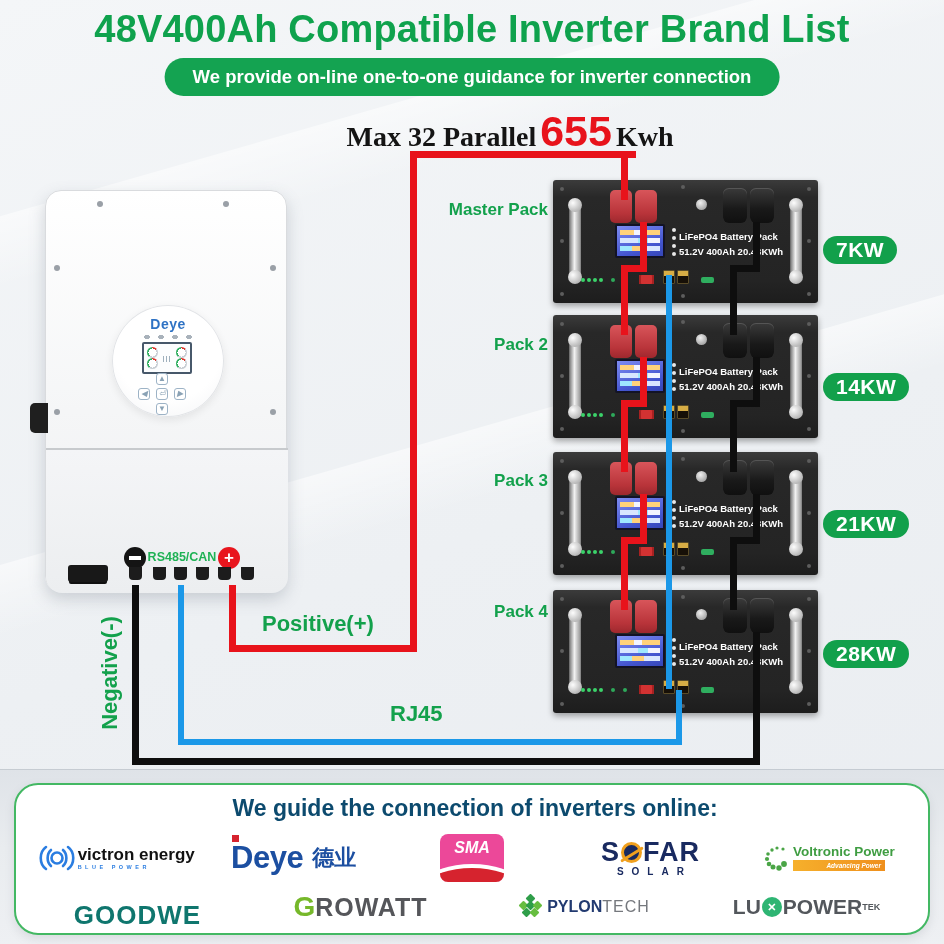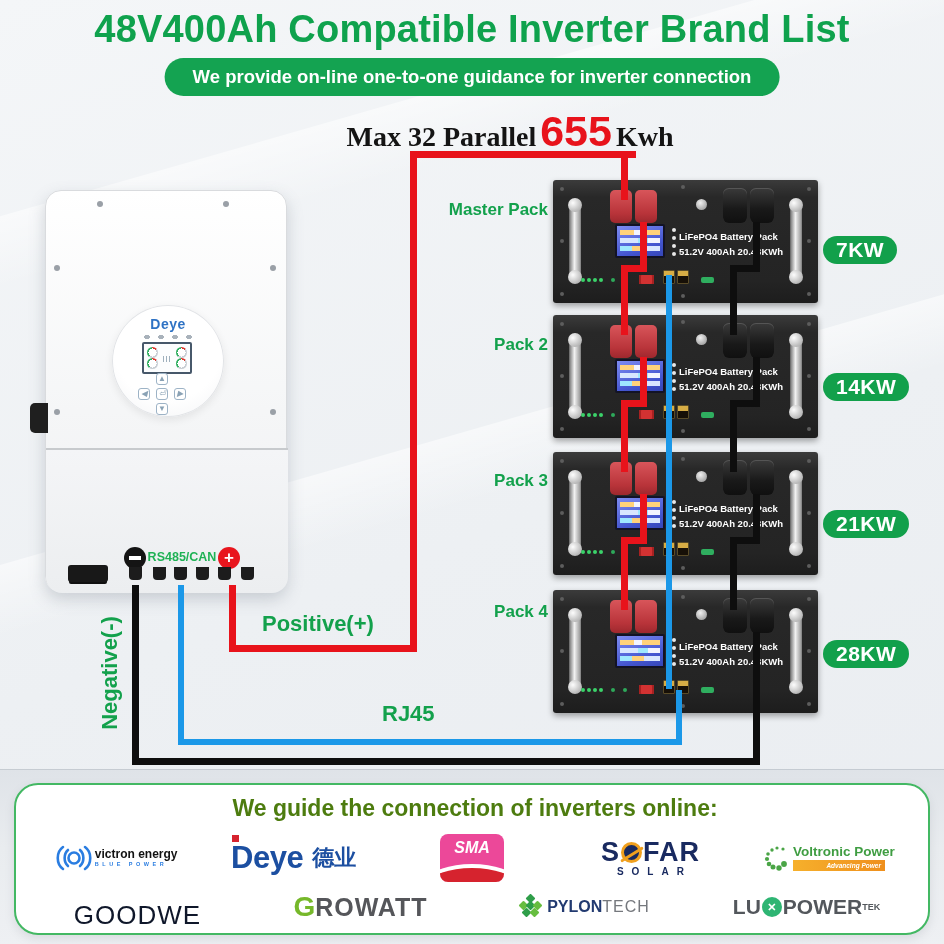--- a/index.html
+++ b/index.html
@@ -122,28 +122,28 @@
   .w{position:absolute;display:block;z-index:5;}
   .w.r{background:#e8131b;} .w.k{background:#0e0e0e;} .w.u{background:#1b98e8;}
 
   .wirelabel{position:absolute;z-index:6;color:#13a14c;font-weight:800;font-size:22px;white-space:nowrap;}
   #neg-label{left:30px;top:660px;width:160px;text-align:center;transform:rotate(-90deg);}
 
   
   #footer-box{position:absolute;left:14px;top:783px;width:916px;height:152px;background:#fff;
     border:2.5px solid #43b863;border-radius:24px;z-index:3;box-shadow:0 4px 10px rgba(120,130,140,.18);}
   #footer-title{position:absolute;left:0;top:10px;width:100%;text-align:center;
-    font-size:23px;font-weight:800;color:#4d7c0f;padding-left:6px;}
+    font-size:23px;font-weight:800;color:#0c4a6e;padding-left:6px;}
   .brand-row{position:absolute;left:10px;width:892px;display:flex;justify-content:space-between;align-items:center;}
   #row1{top:44px;height:58px;} #row2{top:102px;height:40px;}
   .brand{display:flex;align-items:center;justify-content:center;flex:1;}
 
   
   #victron .vtext{display:flex;flex-direction:column;line-height:1;}
-  #victron .vname{font-size:12px;font-weight:800;color:#121212;}
+  #victron .vname{font-size:17px;font-weight:800;color:#121212;}
   #victron .vsub{font-size:5.5px;letter-spacing:3.5px;color:#2a7de1;margin-top:2px;font-weight:700;}
   
   #deye .dword{position:relative;font-size:31px;font-weight:800;color:#1c4fa1;letter-spacing:-.5px;}
   #deye .dsq{position:absolute;left:1px;top:-5px;width:7px;height:7px;background:#d6232e;}
   #deye .dcn{font-size:22px;font-weight:800;color:#1c4fa1;margin-left:9px;}
   
   #sma .box{position:relative;width:64px;height:48px;border-radius:8px;background:#ec4899;overflow:hidden;}
   #sma .txt{position:absolute;left:0;top:5px;width:100%;text-align:center;color:#fff;
     font-style:italic;font-weight:800;font-size:16px;}
   #sma .gap{position:absolute;left:-10px;bottom:-12px;width:84px;height:30px;background:#fff;
@@ -158,21 +158,21 @@
     border-radius:2px;transform:rotate(-32deg);}
   #sofar .col{display:flex;flex-direction:column;align-items:center;line-height:1;}
   #sofar .sub{font-size:10px;letter-spacing:8px;color:#192a60;font-weight:600;margin-top:1px;padding-left:8px;}
   
   #voltronic{gap:4px;}
   #voltronic .col{display:flex;flex-direction:column;line-height:1;}
   #voltronic .vp{font-size:13.5px;font-weight:800;color:#3f9d42;}
   #voltronic .ap{margin-top:2px;width:92px;height:11px;background:linear-gradient(90deg,#f6b02c,#ef8f1c);
     color:#fff;font-size:6.5px;font-style:italic;font-weight:700;text-align:right;line-height:11px;padding-right:4px;}
   
-  #goodwe .t{font-size:26px;font-weight:400;color:#0f172a;letter-spacing:1px;margin-top:17px;}
+  #goodwe .t{font-size:26px;font-weight:700;color:#0f766e;letter-spacing:1px;margin-top:17px;}
   #growatt .g{font-size:28px;font-weight:900;color:#76b82a;}
   #growatt .rest{font-size:25px;font-weight:900;color:#55565a;letter-spacing:1px;}
   
   #pylontech svg{margin-right:4px;}
   #pylontech .p1{font-size:16px;font-weight:900;color:#223a70;}
   #pylontech .p2{font-size:16px;font-weight:400;color:#75787d;letter-spacing:1px;}
   
   #luxpower .t{font-size:21px;font-weight:900;color:#53575c;}
   #luxpower .xc{display:inline-flex;align-items:center;justify-content:center;width:20px;height:20px;
     border-radius:50%;background:#2eb573;color:#fff;font-size:11px;font-weight:900;margin:0 1px;}
@@ -384,21 +384,21 @@
     <i class="w u" style="left:178px;top:585px;width:6px;height:160px"></i>
     <i class="w u" style="left:178px;top:739px;width:504px;height:6px"></i>
     <i class="w u" style="left:676px;top:690px;width:6px;height:55px"></i>
     <i class="w u" style="left:666px;top:275px;width:6px;height:137px"></i>
     <i class="w u" style="left:666px;top:410px;width:6px;height:137px"></i>
     <i class="w u" style="left:666px;top:547px;width:6px;height:142px"></i>
   </div>
 
   <div class="wirelabel" style="left:262px;top:611px">Positive(+)</div>
   <div class="wirelabel" id="neg-label">Negative(-)</div>
-  <div class="wirelabel" style="left:382px;top:701px">RJ45</div>
+  <div class="wirelabel" style="left:390px;top:701px">RJ45</div>
 
   <div id="footer-box">
     <div id="footer-title">We guide the connection of inverters online:</div>
 
     <div class="brand-row" id="row1">
       <div class="brand" id="victron">
         <svg width="42" height="32" viewBox="0 0 42 32">
           <path d="M10 5 C3 10 3 22 10 27" stroke="#2a7de1" fill="none" stroke-width="2.6" stroke-linecap="round"></path>
           <path d="M15 8 C10.5 12 10.5 20 15 24" stroke="#2a7de1" fill="none" stroke-width="2.6" stroke-linecap="round"></path>
           <circle cx="21" cy="16" r="5.5" fill="none" stroke="#2a7de1" stroke-width="2.6"></circle>

